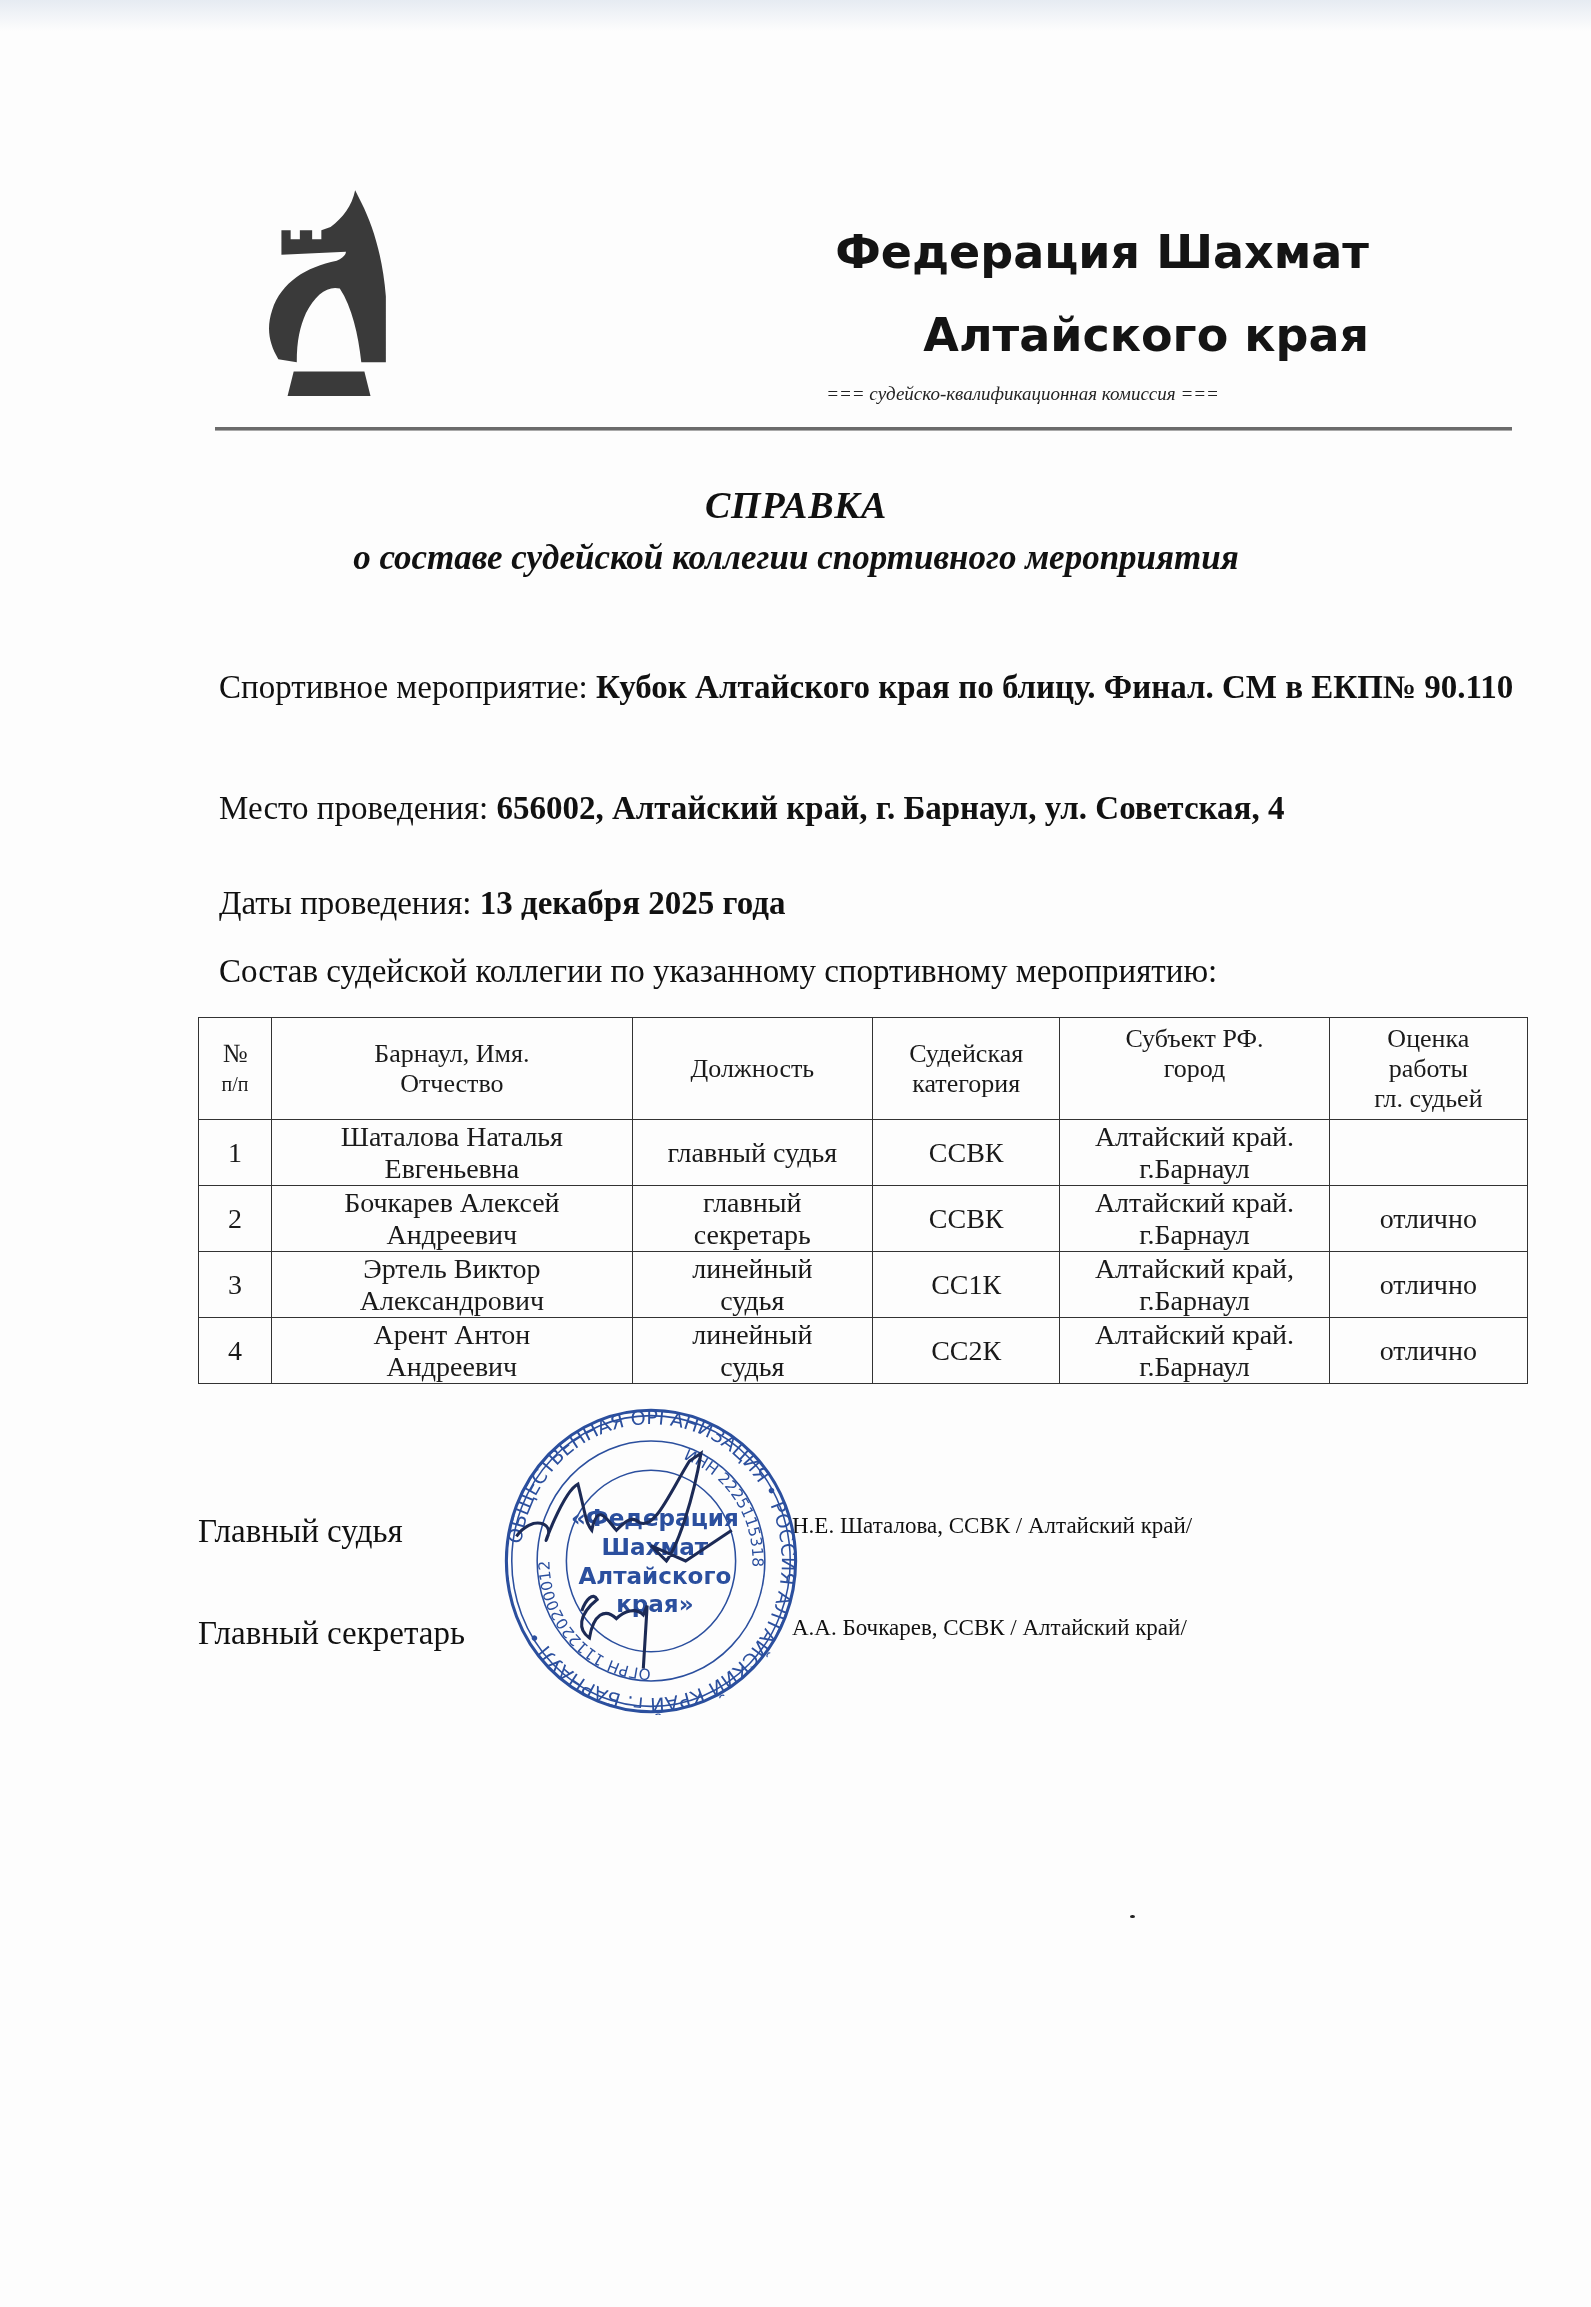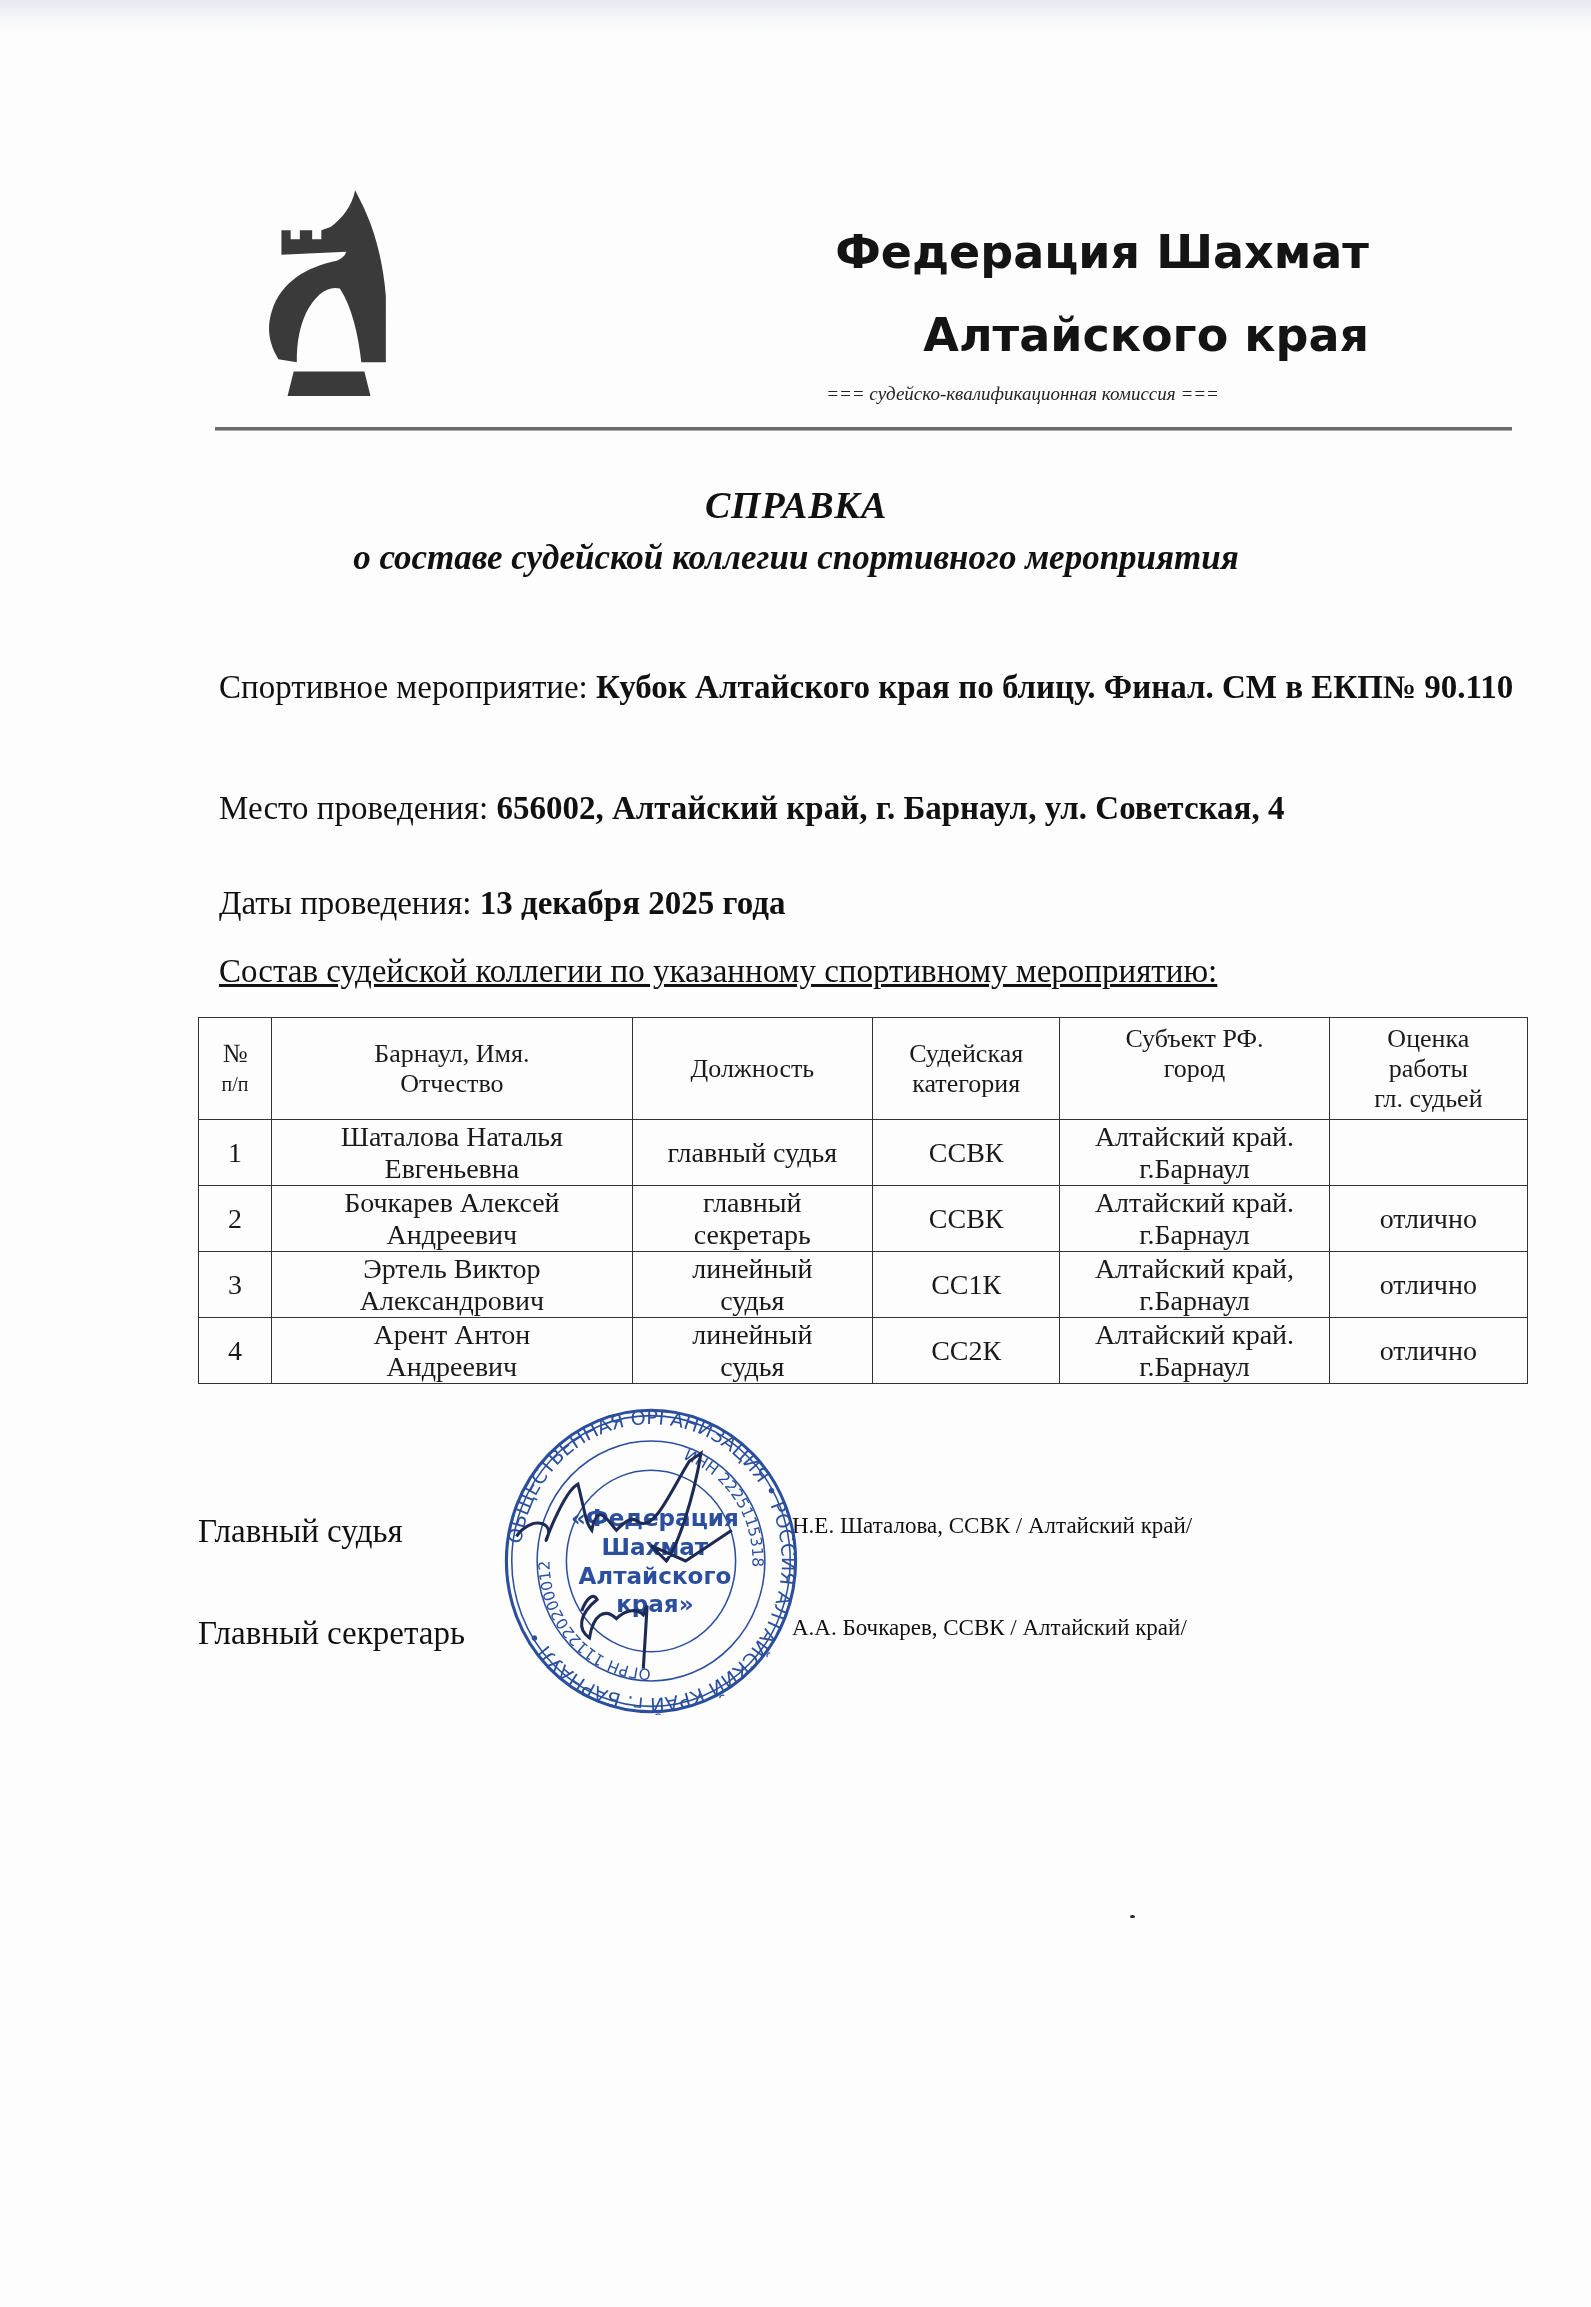--- a/index.html
+++ b/index.html
@@ -39,21 +39,21 @@
   .doc-title.main { top: 483px; font-size: 38px; letter-spacing: 0.8px; }
   .doc-title.sub { top: 538px; font-size: 35px; }
   
   .info {
     position: absolute; left: 219px; width: 1307px; font-size: 33px; line-height: 48px;
   }
   .info b { font-weight: bold; }
   .info.event { top: 663px; text-align: justify; text-align-last: left; }
   .info.place { top: 784px; }
   .info.dates { top: 867px; margin-top: 12px; }
-  .info.intro { top: 947px; text-decoration: underline; }
+  .info.intro { top: 947px; }
   
   table.roster {
     position: absolute; left: 198px; top: 1017px; width: 1330px;
     border-collapse: collapse; table-layout: fixed;
     font-size: 28px; line-height: 32px;
   }
   table.roster td, table.roster th {
     border: 1.5px solid #333; text-align: center; vertical-align: middle;
     padding: 0 3.1px; font-weight: normal; color: #1a1a1a;
   }

